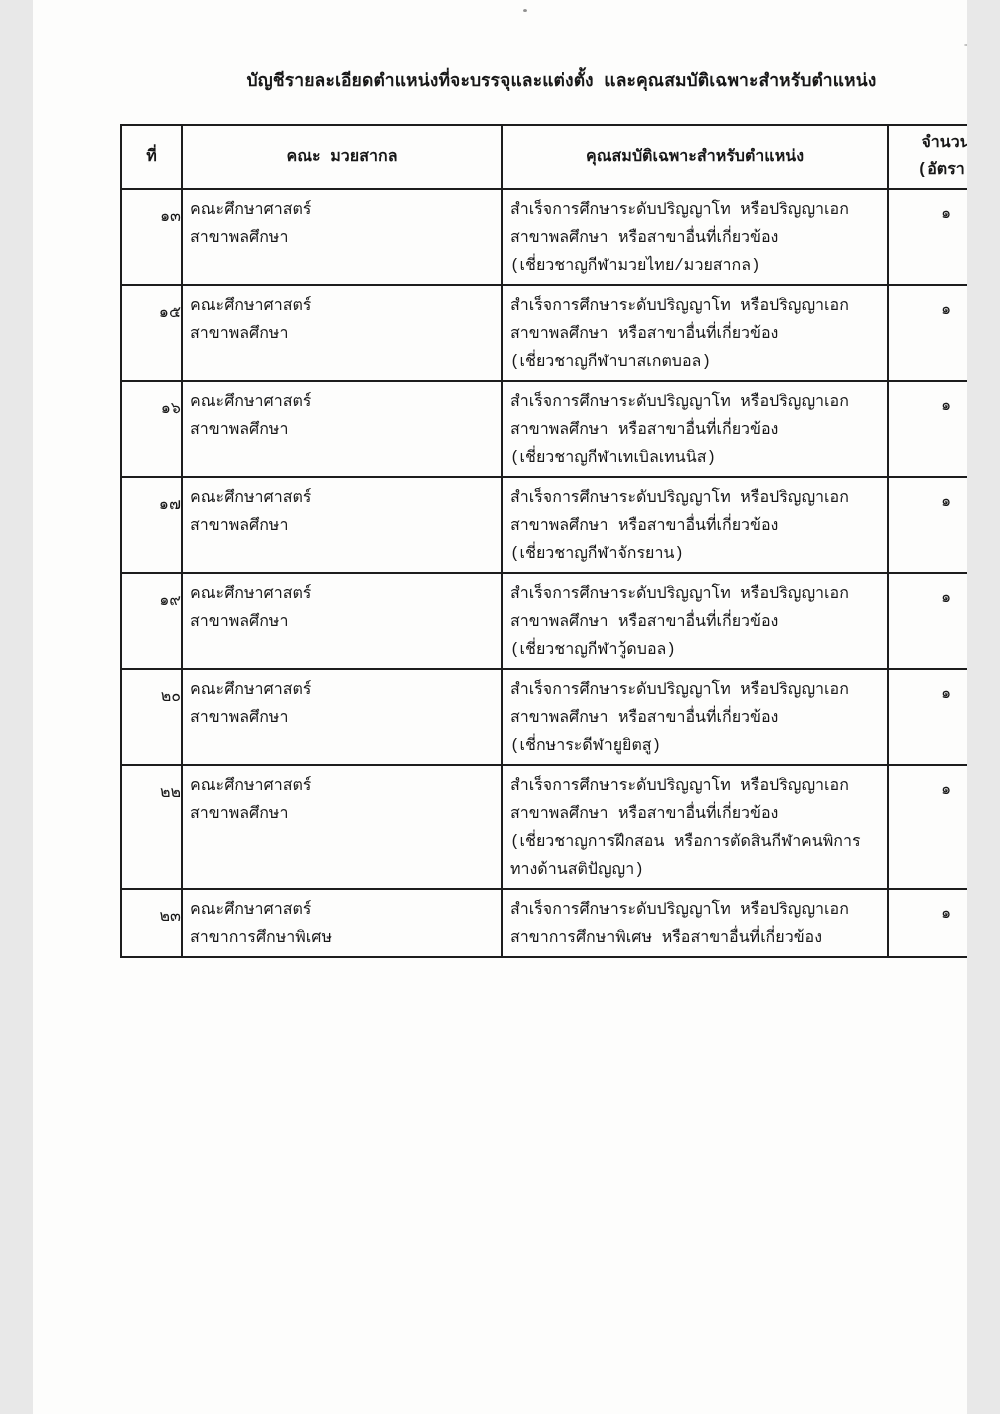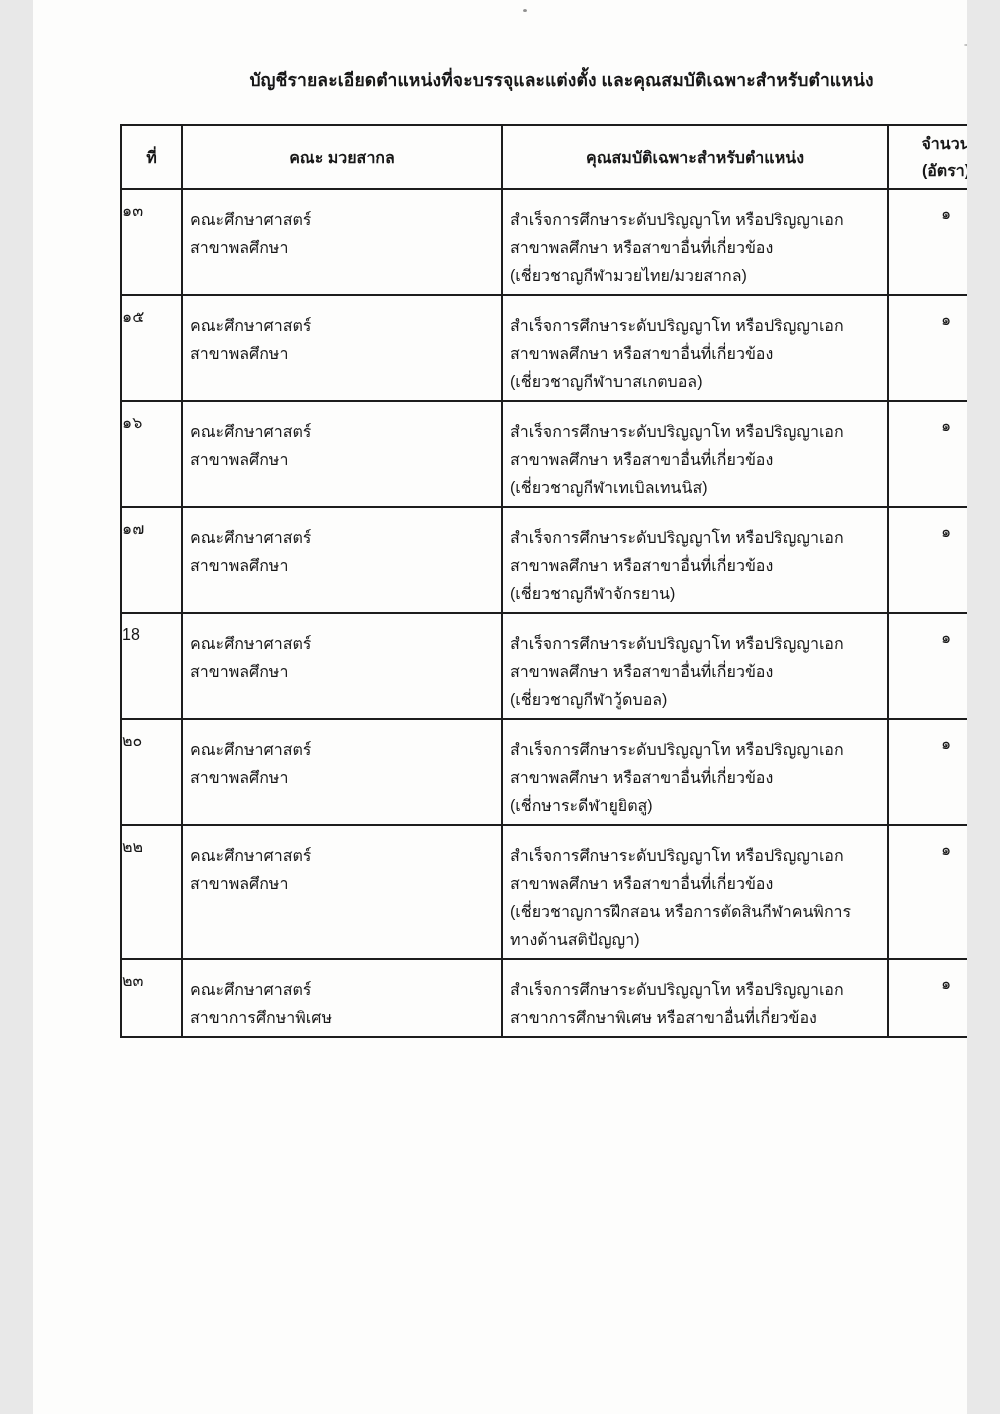--- a/index.html
+++ b/index.html
@@ -3,21 +3,21 @@
 <meta charset="utf-8">
 <style>
   * { box-sizing: border-box; }
   html, body { margin: 0; padding: 0; background: #e8e8e8; }
   .page {
     position: relative;
     width: 934px;
     height: 1414px;
     margin: 0 auto;
     background: #fdfdfc;
-    font-family: Liberation Sans, sans-serif;
+    font-family: Liberation Mono, monospace;
     color: #171717;
     overflow: hidden;
   }
   .doc-title {
     position: absolute;
     top: 66px;
     left: 87px;
     width: 883px;
     text-align: center;
     font-weight: bold;
@@ -47,31 +47,31 @@
     text-align: center;
     font-weight: bold;
   }
   .positions-table thead .hline { line-height: 27px; }
   .col-no    { width: 61px;  }
   .col-fac   { width: 320px; }
   .col-qual  { width: 386px; }
   .col-count { width: 116px; }
   .positions-table td { vertical-align: top; }
   td.no-cell {
-    text-align: left;
-    padding-top: 7px;
+    text-align: right;
+    padding-top: 13px;
     line-height: 28px;
   }
   td.count-cell {
     text-align: center;
     padding-top: 10px;
     line-height: 28px;
   }
   td.fac-cell, td.qual-cell {
-    padding: 16px 8px 4px 7px;
+    padding: 6px 8px 4px 7px;
     border-radius: 17px;
   }
   .cell-line { line-height: 28px; white-space: nowrap; }
   
   .artifact {
     position: absolute;
     background: #6a6a6a;
     border-radius: 50%;
   }
   .artifact-top    { left: 490px; top: 9px;  width: 4px; height: 3px; opacity: .75; }
@@ -166,21 +166,21 @@
       <td class="qual-cell">
             <div class="cell-line">สำเร็จการศึกษาระดับปริญญาโท หรือปริญญาเอก</div>
             <div class="cell-line">สาขาพลศึกษา หรือสาขาอื่นที่เกี่ยวข้อง</div>
             <div class="cell-line">(เชี่ยวชาญกีฬาจักรยาน)</div>
           </td>
       <td class="count-cell">๑</td>
     </tr>
 
 
     <tr>
-      <td class="no-cell">18</td>
+      <td class="no-cell">๑๙</td>
       <td class="fac-cell">
             <div class="cell-line">คณะศึกษาศาสตร์</div>
             <div class="cell-line">สาขาพลศึกษา</div>
           </td>
       <td class="qual-cell">
             <div class="cell-line">สำเร็จการศึกษาระดับปริญญาโท หรือปริญญาเอก</div>
             <div class="cell-line">สาขาพลศึกษา หรือสาขาอื่นที่เกี่ยวข้อง</div>
             <div class="cell-line">(เชี่ยวชาญกีฬาวู้ดบอล)</div>
           </td>
       <td class="count-cell">๑</td>

